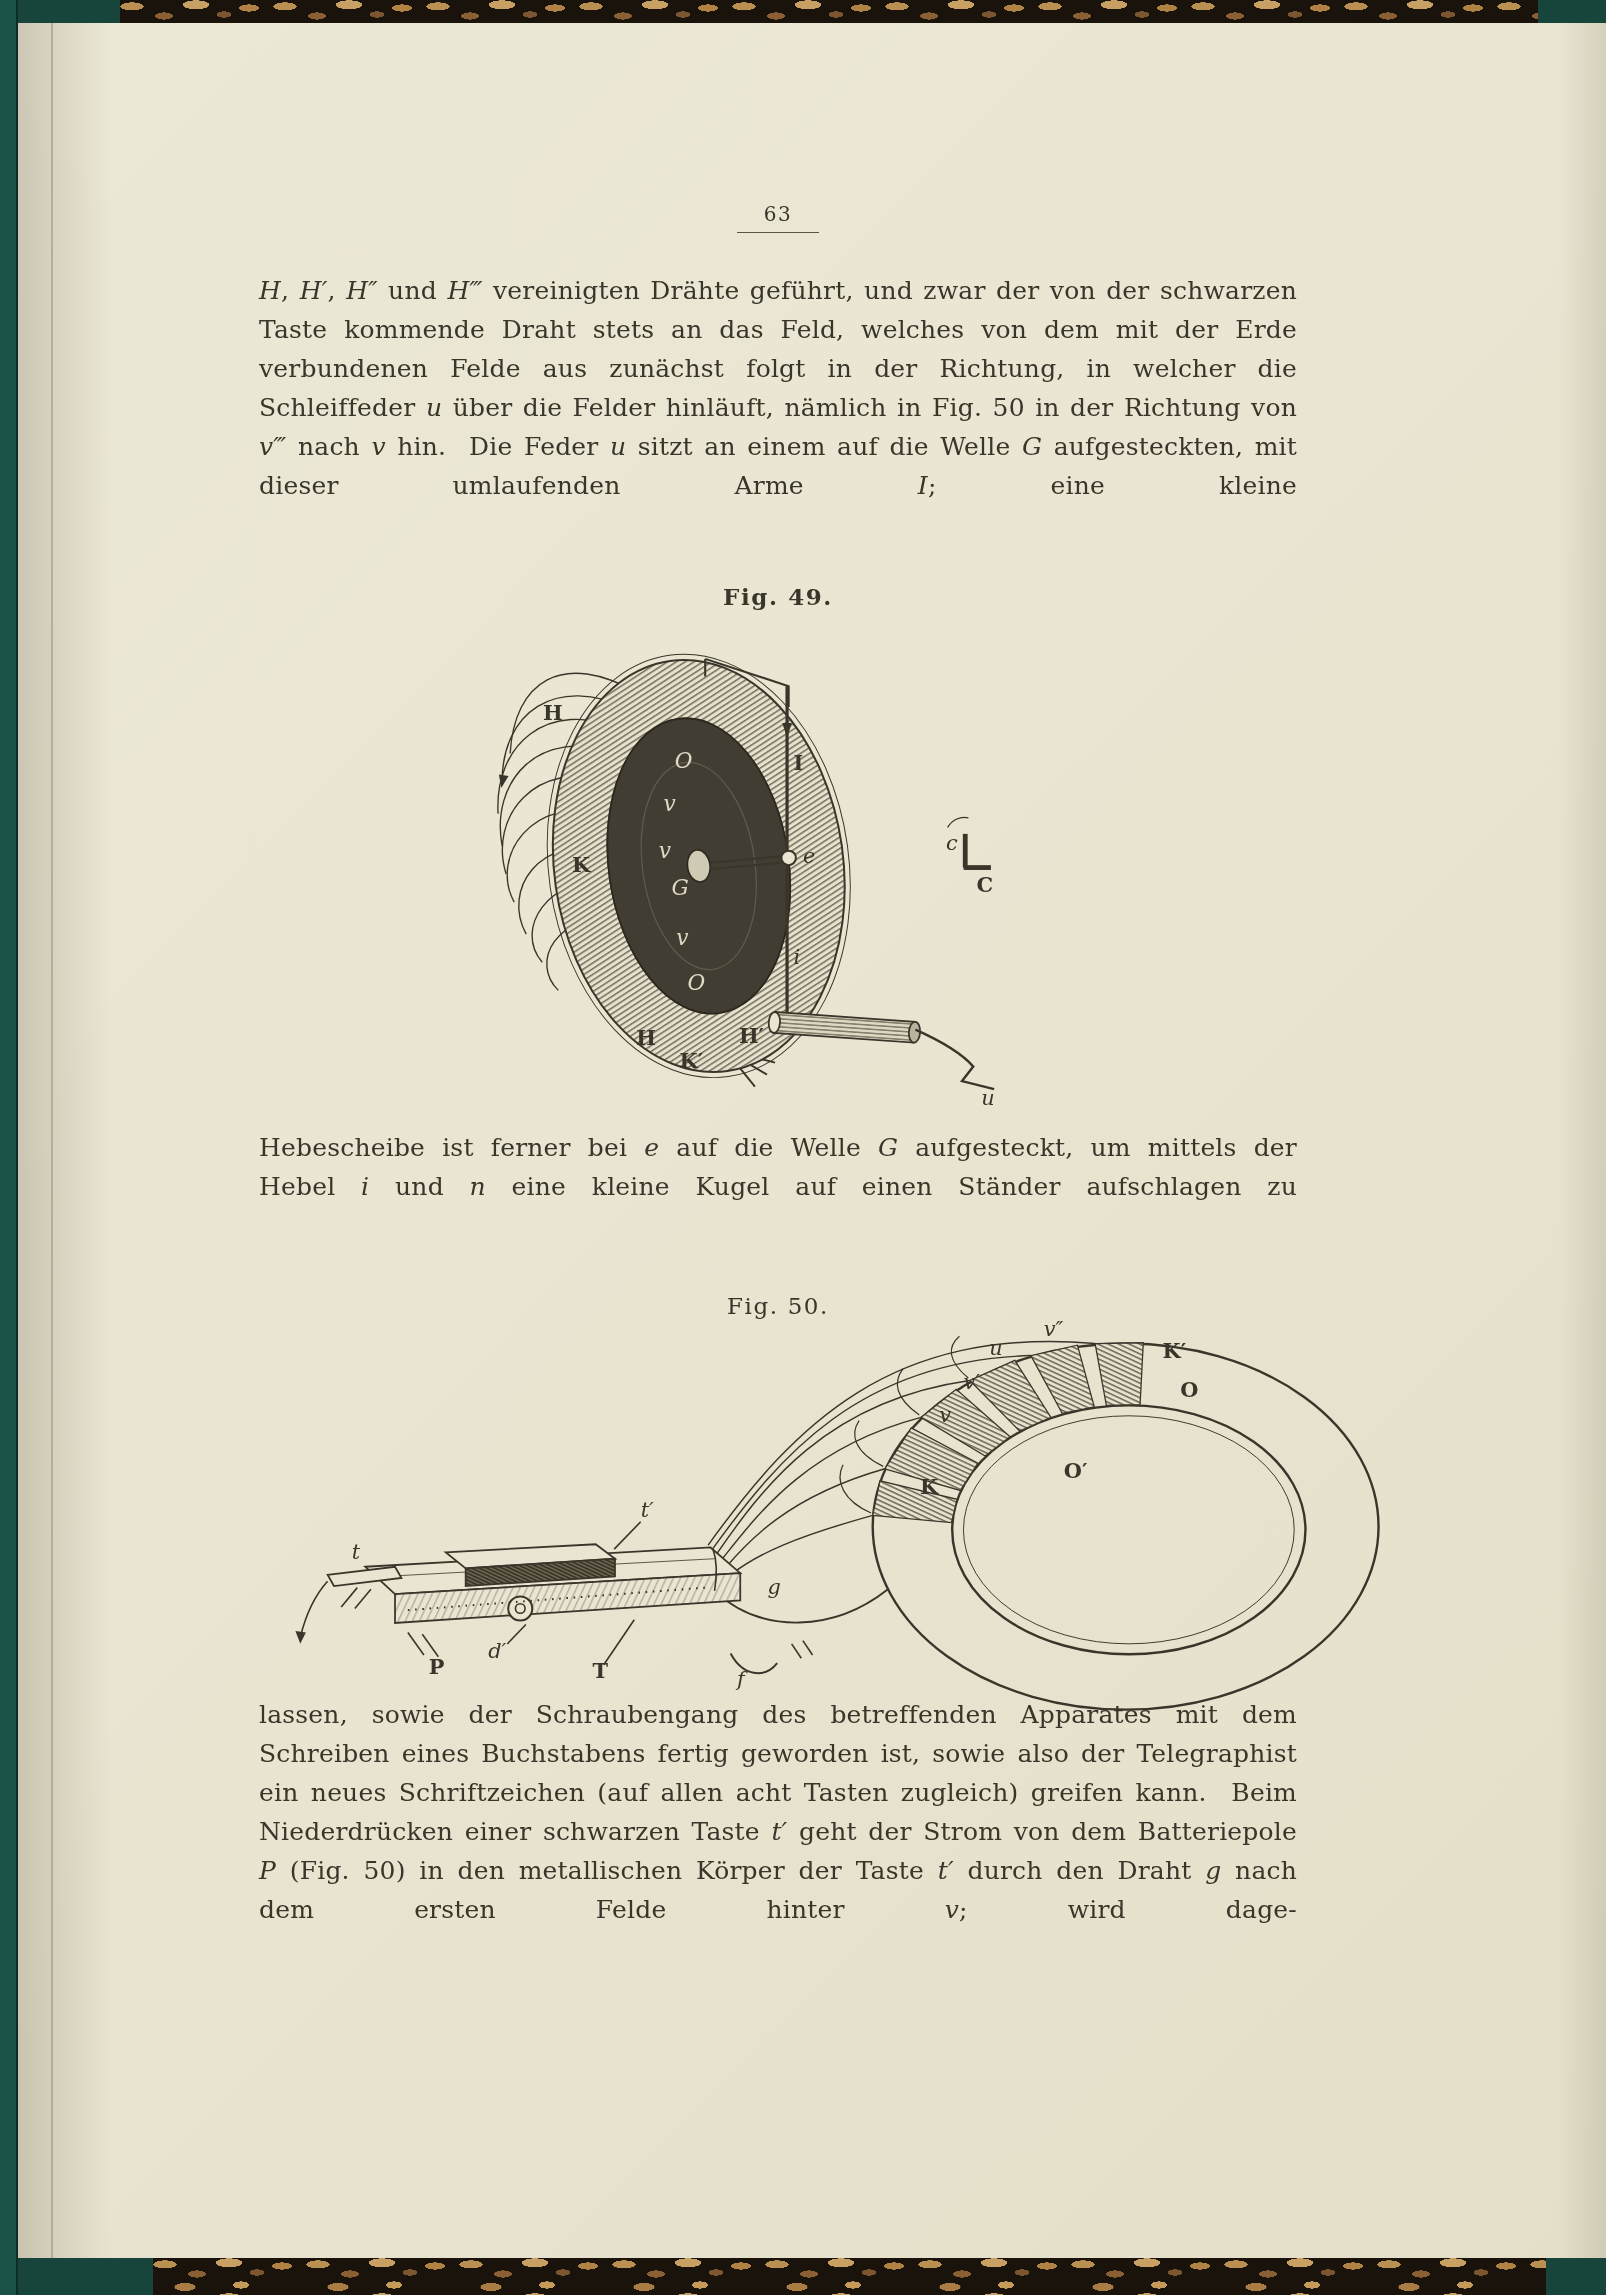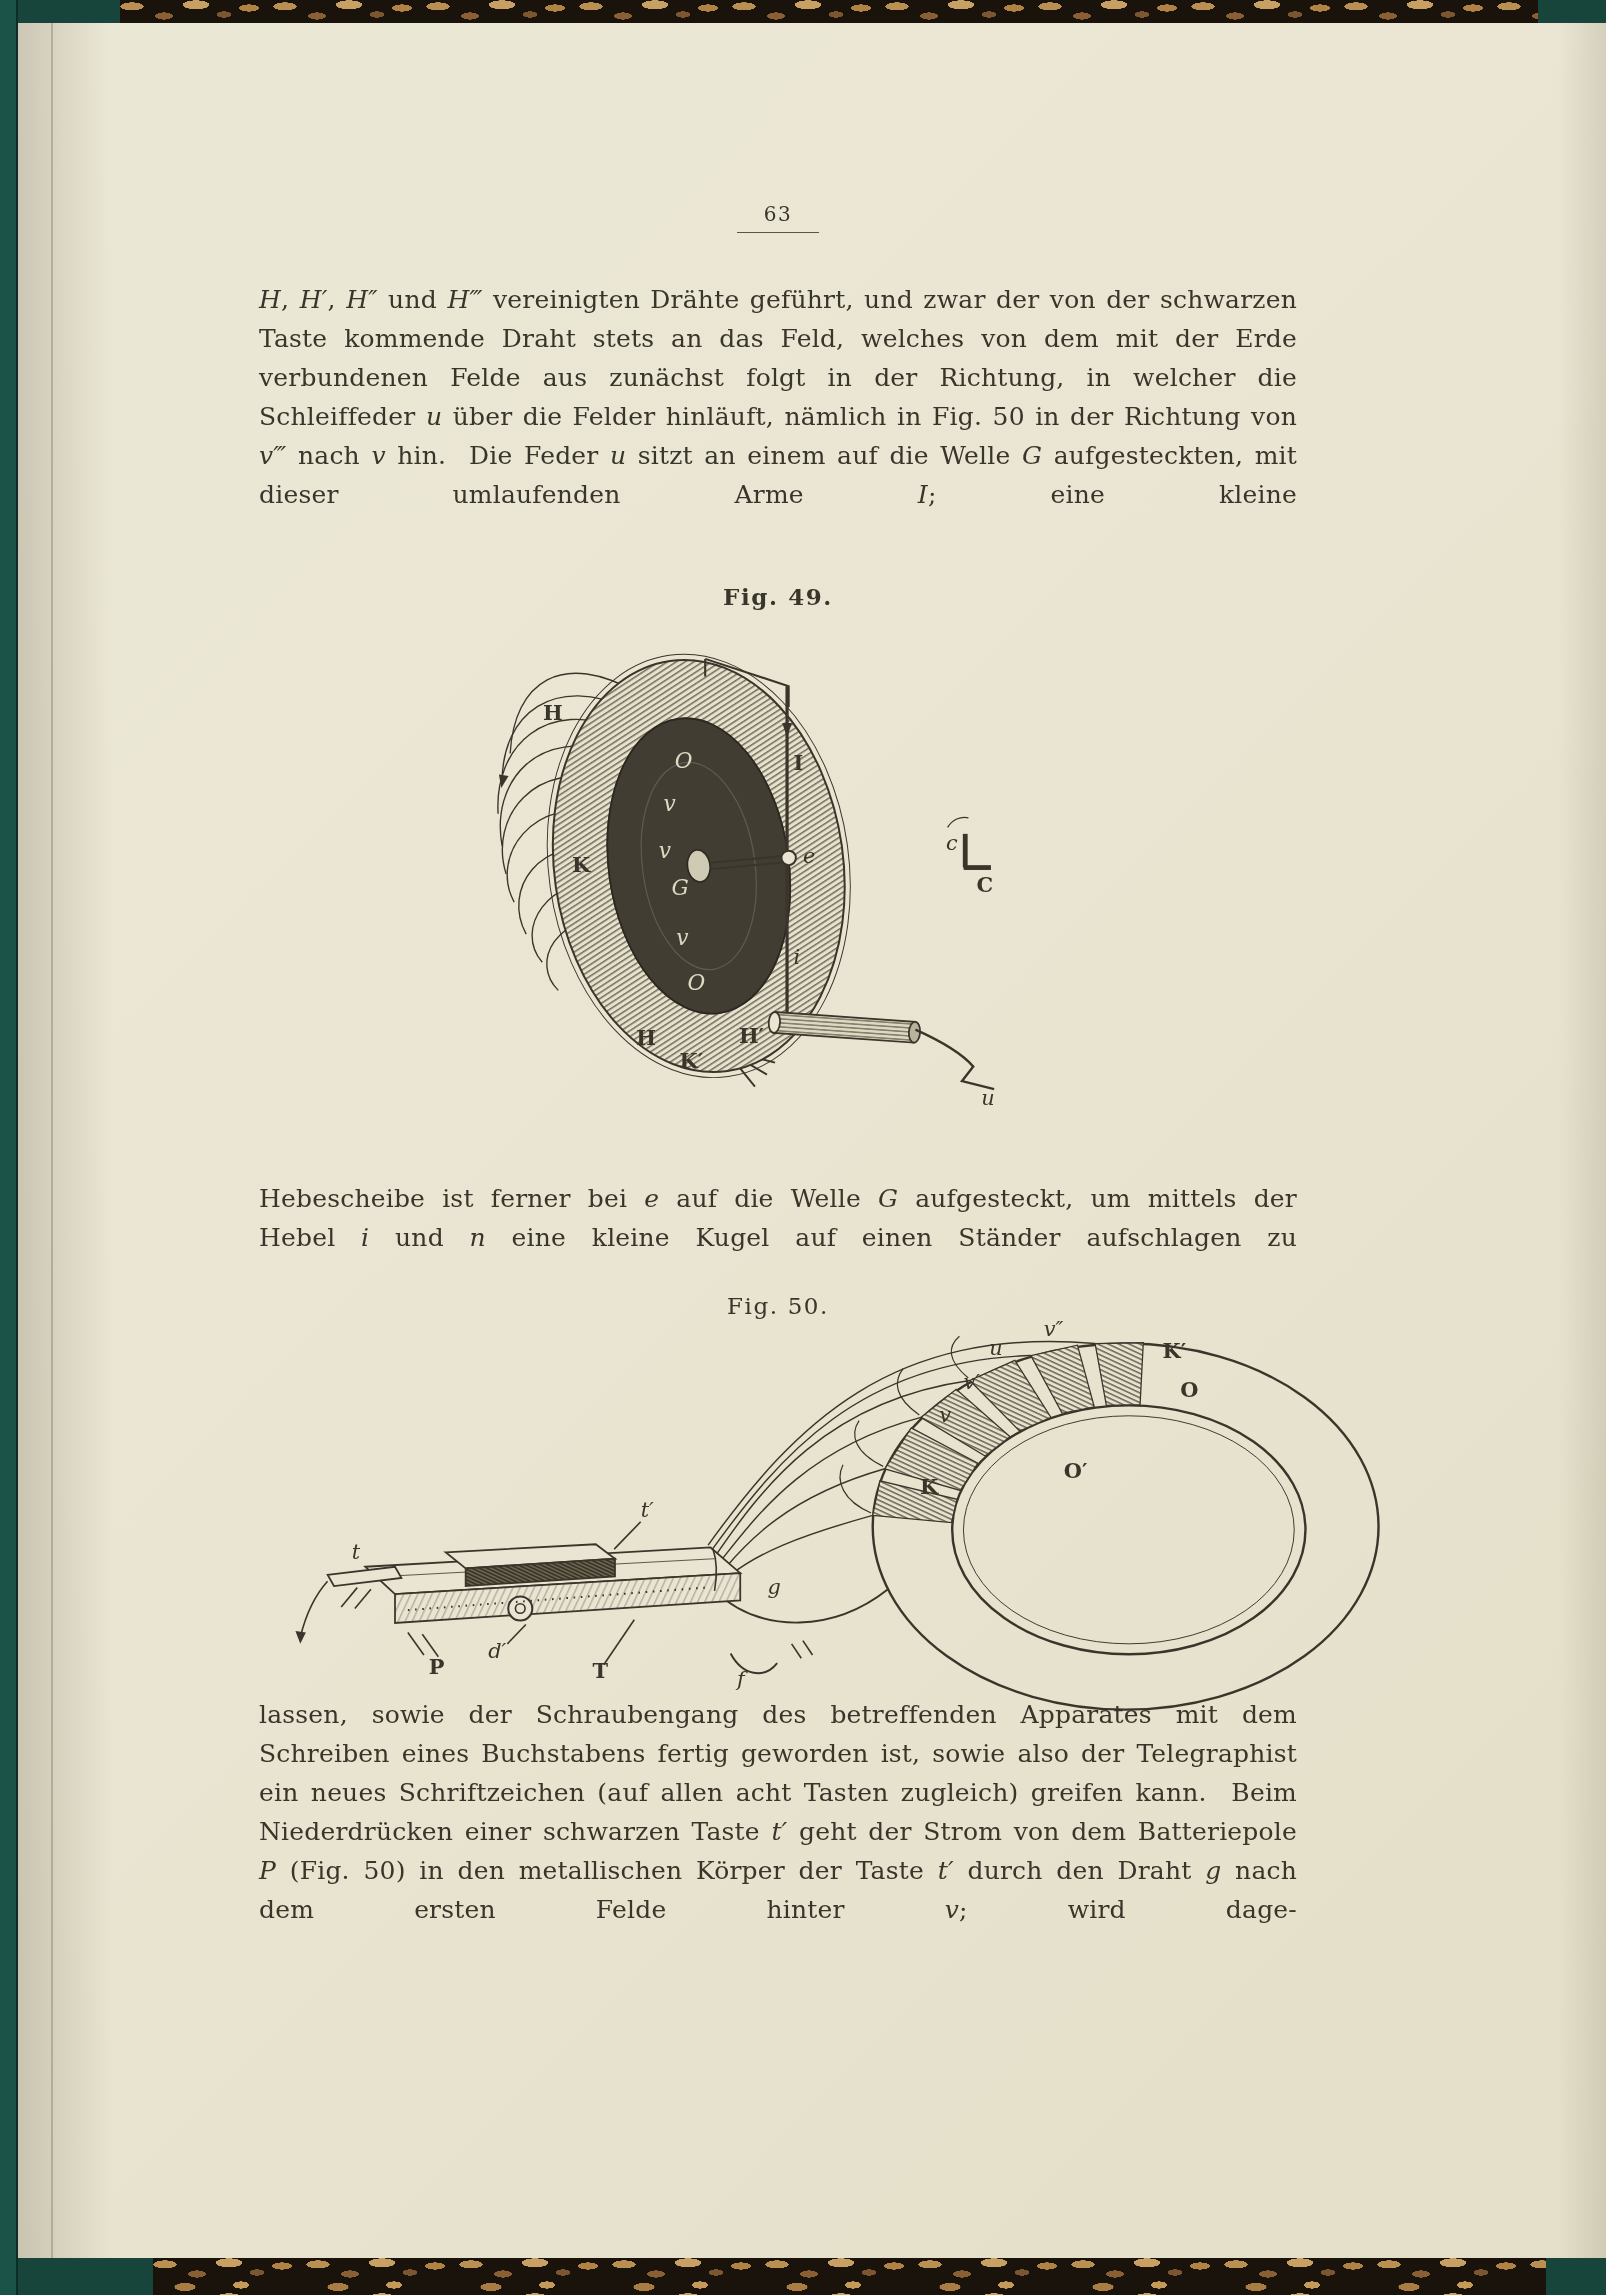--- a/index.html
+++ b/index.html
@@ -57,22 +57,22 @@
   .pagenum{
     display:inline-block;font-size:20px;letter-spacing:1.6px;
     padding:0 27px 5.6px;border-bottom:1.6px solid #5a5443;color:#3a352b;
   }
   .para{
     position:absolute;left:259px;width:1038px;
     font-size:25px;line-height:39px;letter-spacing:0.2px;word-spacing:2px;
     text-align:justify;text-align-last:justify;color:#3a352b;
   }
   .para i{font-style:italic;}
-  #para1{top:280px;}
-  #para2{top:1179px;}
+  #para1{top:271px;}
+  #para2{top:1128px;}
   #para3{top:1695px;}
   .caption{
     position:absolute;left:259px;width:1038px;text-align:center;
     font-size:23px;letter-spacing:1.6px;color:#3a352b;
   }
   #cap49{top:583px;font-weight:bold;}
   #cap50{top:1269px;margin-top:24px;}
   
   .figsvg{position:absolute;}
   #fig49{left:466px;top:617px;}

